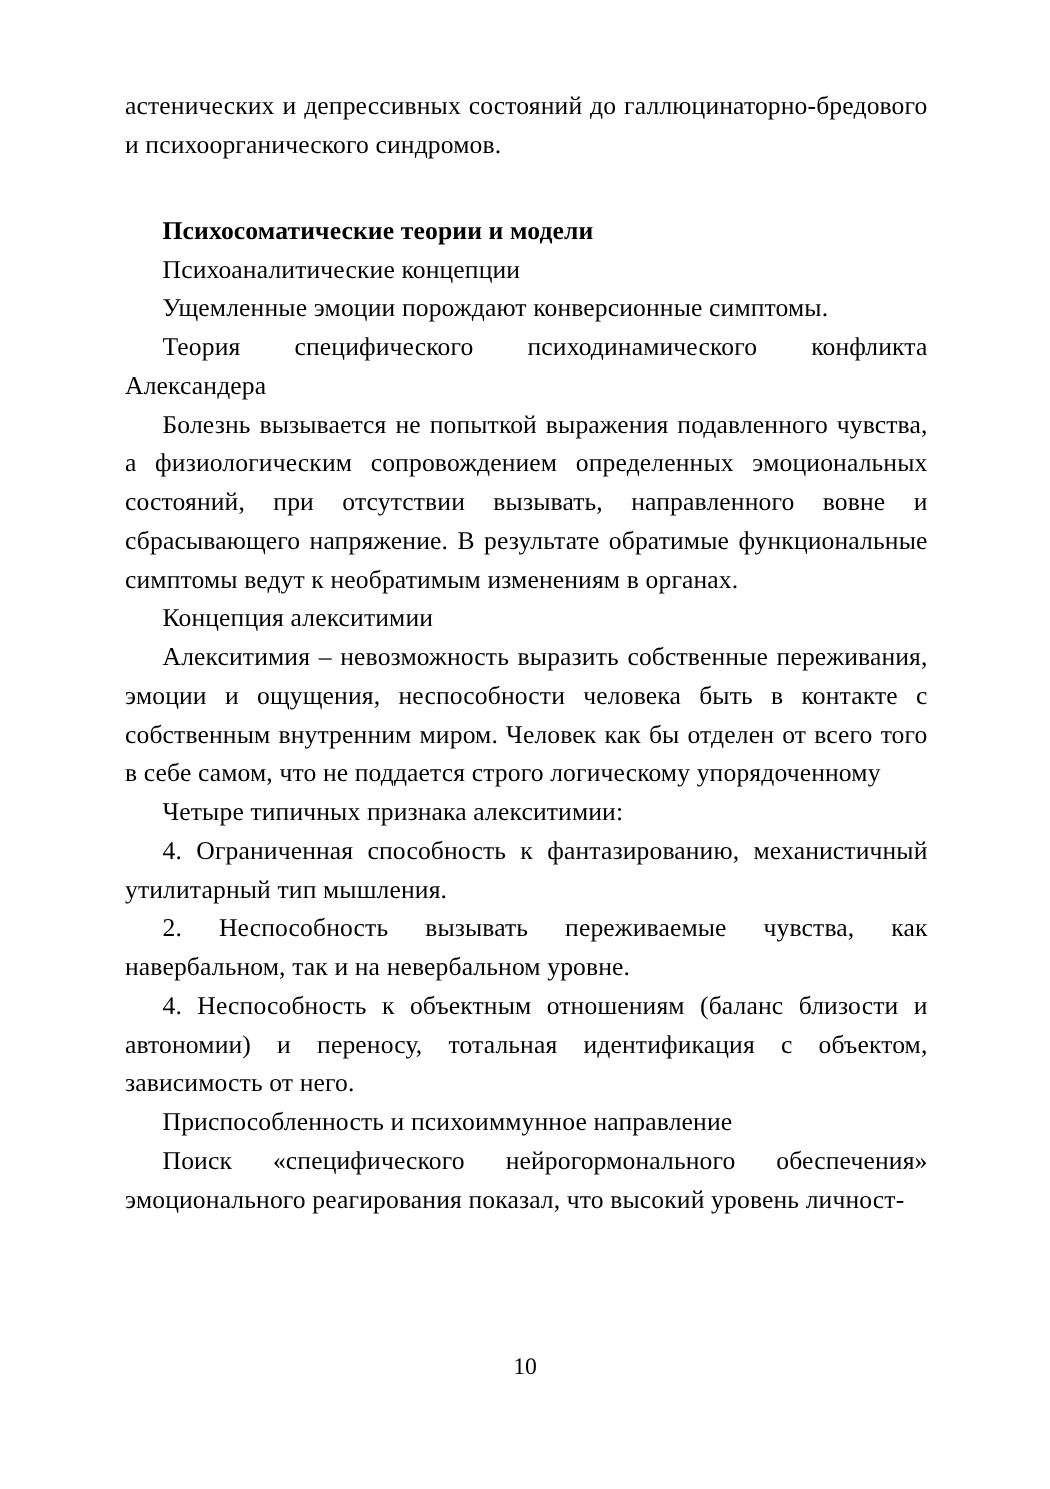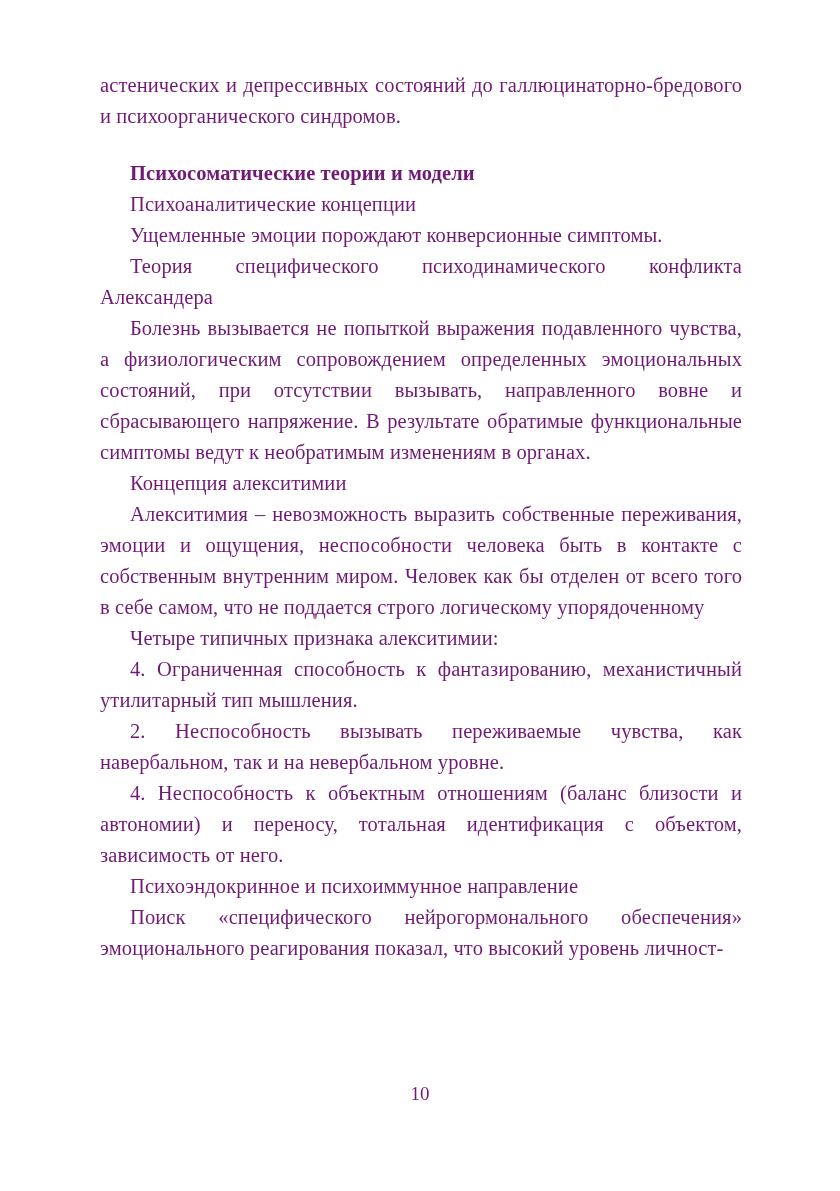--- a/index.html
+++ b/index.html
@@ -7,42 +7,42 @@
     padding: 0;
     background: #ffffff;
   }
   .page {
     position: relative;
     width: 840px;
     height: 1191px;
     background: #ffffff;
     overflow: hidden;
     font-family: "Liberation Serif", "DejaVu Serif", serif;
-    color: #701a75;
+    color: #000000;
   }
   .content {
     position: absolute;
     top: 70px;
     left: 100px;
     width: 642px;
   }
   .content p {
     margin: 0;
     font-size: 20.5px;
     line-height: 31px;
     text-align: justify;
     text-indent: 30px;
     letter-spacing: 0.1px;
   }
   .content p.noindent {
     text-indent: 0;
   }
   .content p.heading {
     font-weight: bold;
-    margin-top: 26px;
+    margin-top: 38px;
   }
   .content p.heading2 {
     font-weight: normal;
   }
   .page-number {
     position: absolute;
     top: 1082px;
     left: 0;
     width: 100%;
     text-align: center;
@@ -60,17 +60,17 @@
     <p>Психоаналитические концепции</p>
     <p>Ущемленные эмоции порождают конверсионные симптомы.</p>
     <p>Теория специфического психодинамического конфликта Александера</p>
     <p>Болезнь вызывается не попыткой выражения подавленного чувства, а физиологическим сопровождением определенных эмоциональных состояний, при отсутствии вызывать, направленного вовне и сбрасывающего напряжение. В результате обратимые функциональные симптомы ведут к необратимым изменениям в органах.</p>
     <p class="heading2">Концепция алекситимии</p>
     <p>Алекситимия – невозможность выразить собственные переживания, эмоции и ощущения, неспособности человека быть в контакте с собственным внутренним миром. Человек как бы отделен от всего того в себе самом, что не поддается строго логическому упорядоченному</p>
     <p>Четыре типичных признака алекситимии:</p>
     <p>4. Ограниченная способность к фантазированию, механистичный утилитарный тип мышления.</p>
     <p>2. Неспособность вызывать переживаемые чувства, как навербальном, так и на невербальном уровне.</p>
     <p>4. Неспособность к объектным отношениям (баланс близости и автономии) и переносу, тотальная идентификация с объектом, зависимость от него.</p>
-    <p>Психоэндокринное и психоиммунное направление</p>
+    <p>Приспособленность и психоиммунное направление</p>
     <p>Поиск «специфического нейрогормонального обеспечения» эмоционального реагирования показал, что высокий уровень личност-</p>
   </div>
   <div class="page-number">10</div>
 </div>
 
 </body></html>

